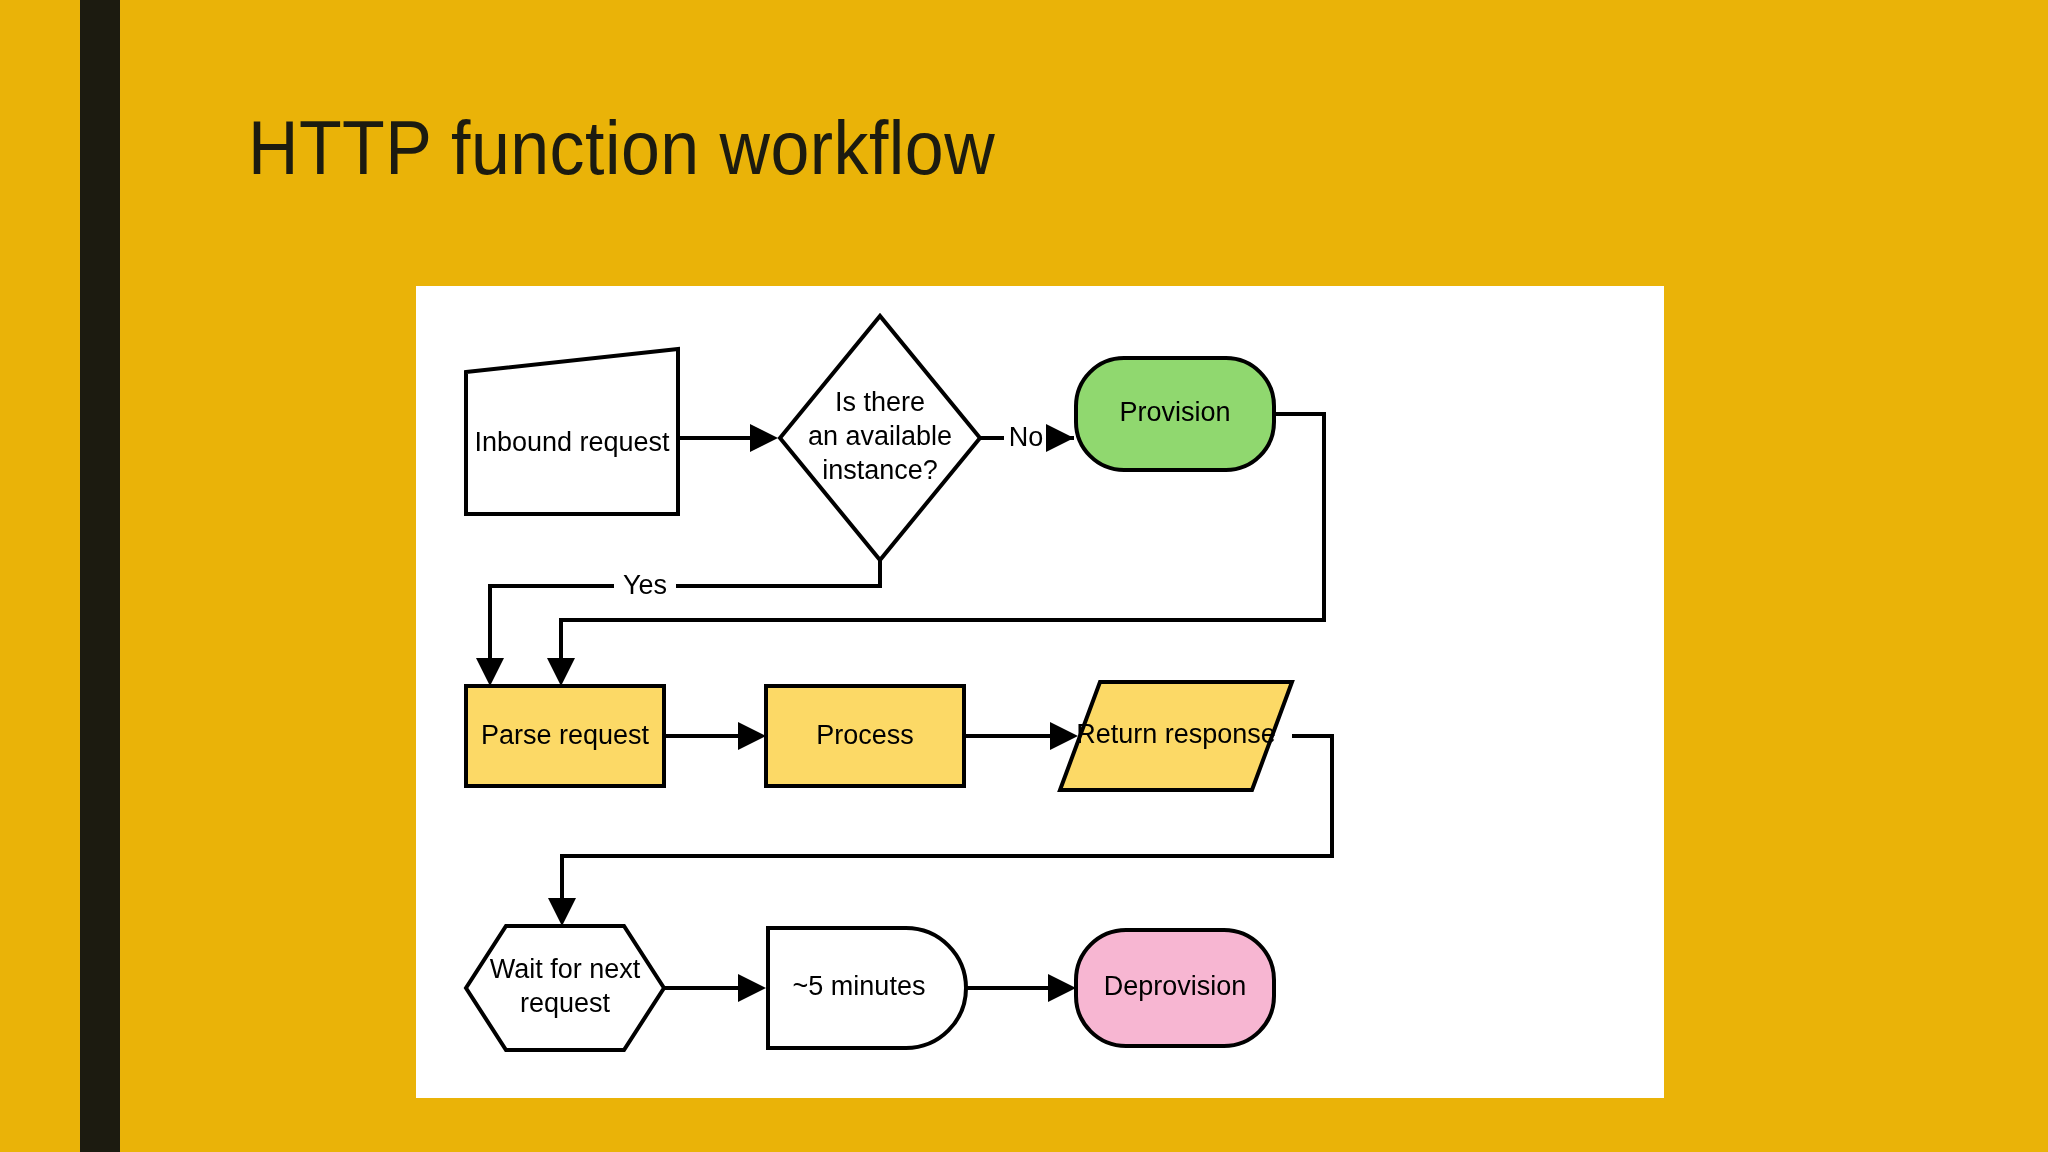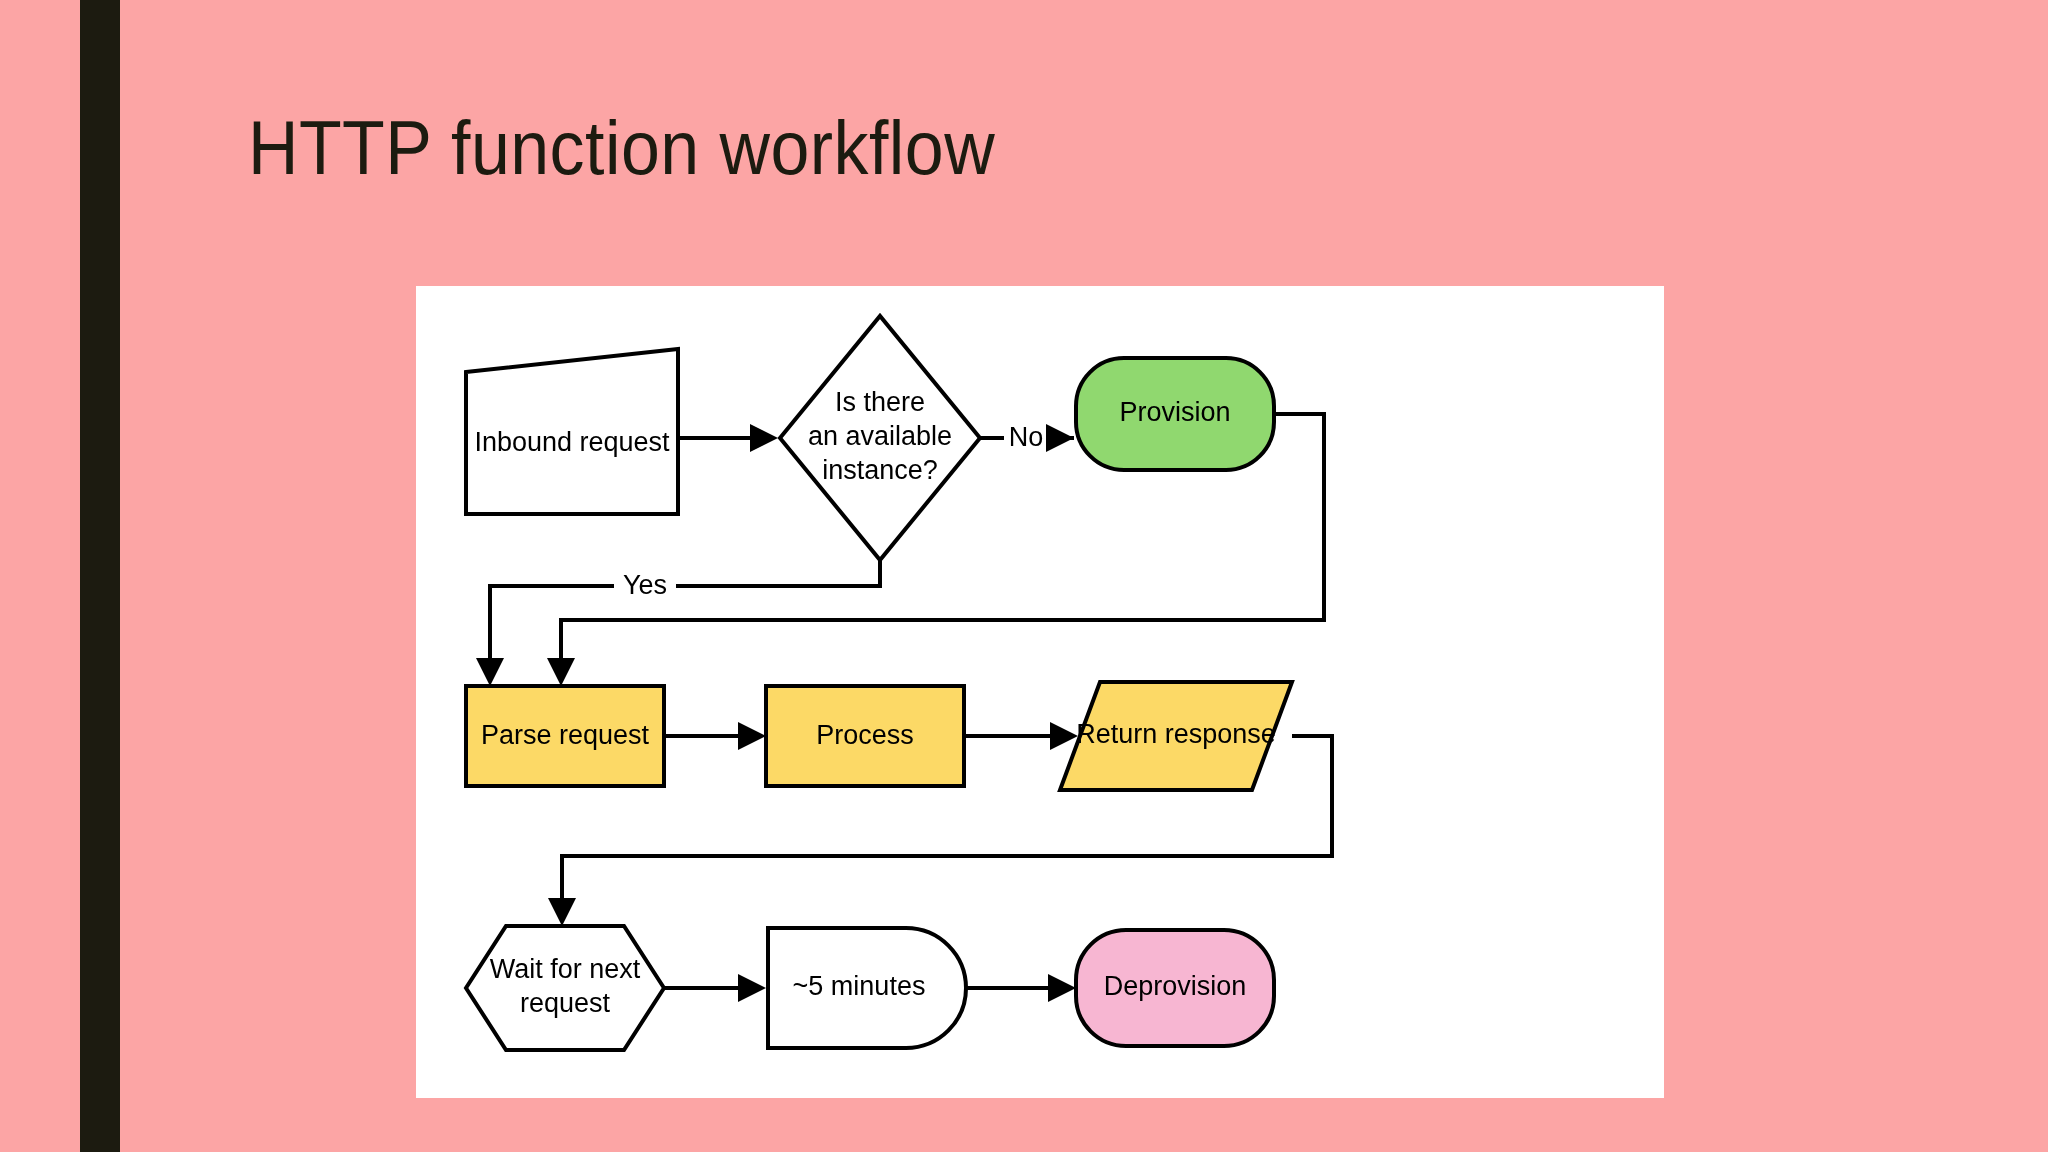--- a/index.html
+++ b/index.html
@@ -10,21 +10,21 @@
     width: 2048px;
     height: 1152px;
     background: #EDEDE1;
     font-family: "Liberation Sans", sans-serif;
     overflow: hidden;
     position: relative;
   }
   #slide {
     position: absolute;
     inset: 0;
-    background: #fca5a5;
+    background: #eab308;
     text-align: right;
   }
   #accent-bar {
     position: absolute;
     left: 80px;
     top: 0;
     width: 40px;
     height: 1152px;
     background: #1C1B10;
   }

